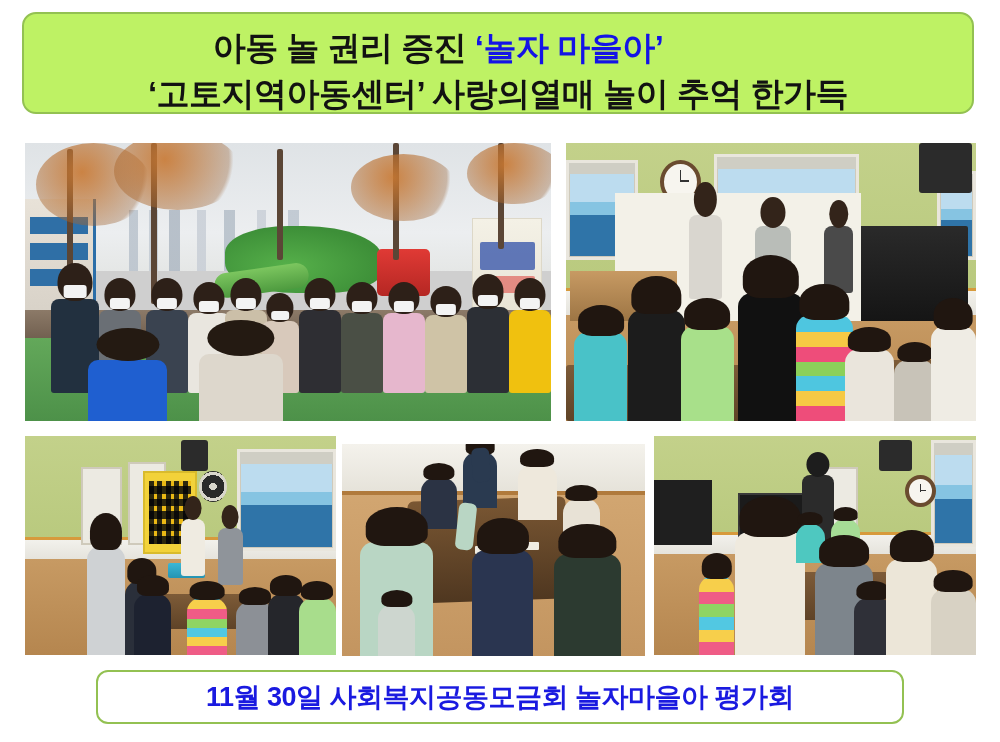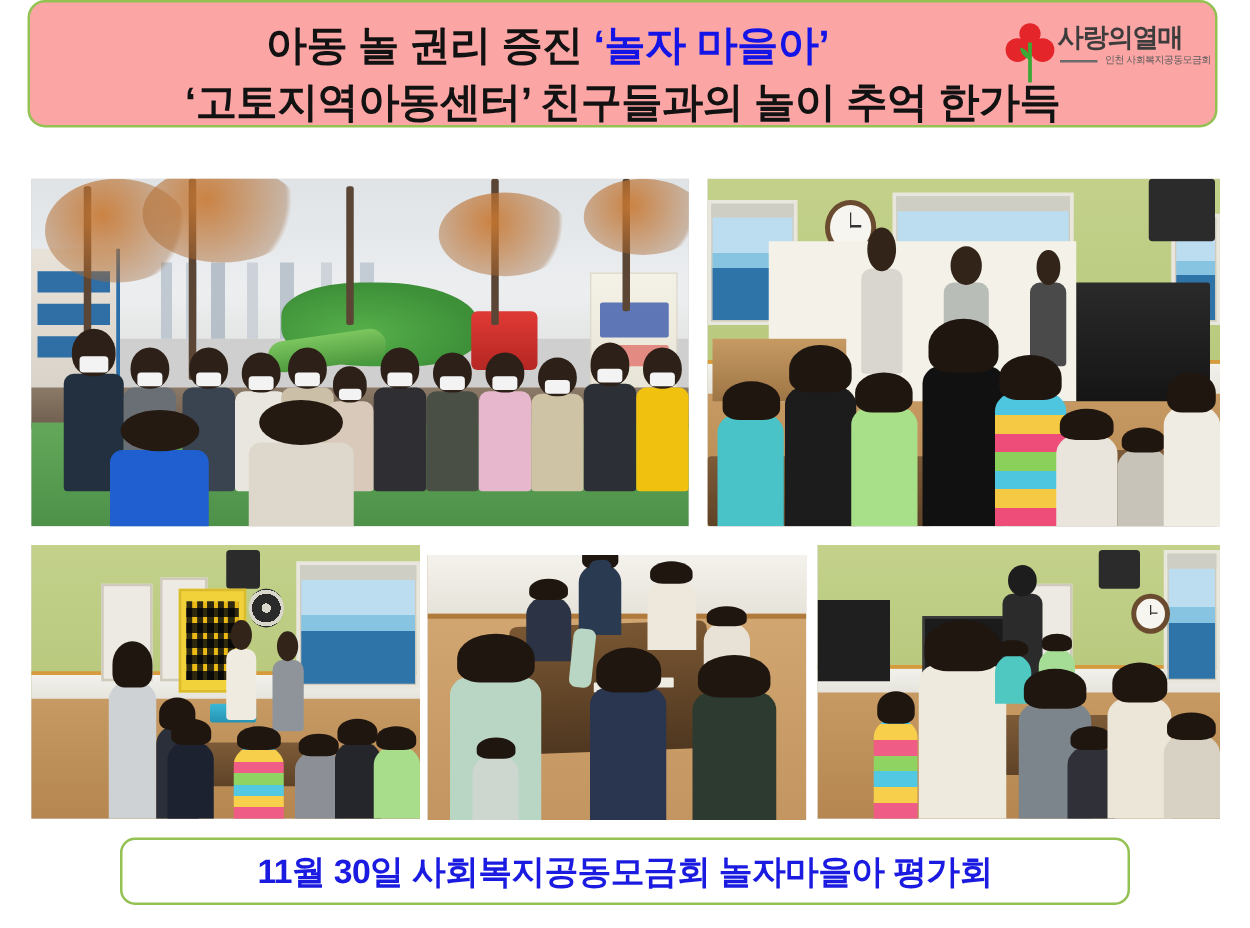--- a/index.html
+++ b/index.html
@@ -7,24 +7,24 @@
     width:1000px;height:742px;
     background:#ffffff;
     font-family:"Liberation Sans","DejaVu Sans",sans-serif;
     overflow:hidden;
     position:relative;
   }
 
   
   .header-banner{
     position:absolute;
-    left:22px; top:0; width:952px; height:102px;
+    left:22px; top:12px; width:952px; height:102px;
     border:2px solid #93c152;
     border-radius:14px;
-    background:#fca5a5;
+    background:#bef264;
     box-sizing:border-box;
   }
   .header-line{
     position:absolute;
     left:0; width:100%;
     text-align:center;
     font-weight:bold;
     font-size:33px;
     letter-spacing:-0.5px;
     color:#121212;
@@ -338,34 +338,22 @@
 </style>
 </head>
 <body>
 
 <div class="header-banner">
 
   <div class="header-line header-line-1">
     <span>아동 놀 권리 증진 </span><span class="hl-blue">‘놀자 마을아’</span>
   </div>
 
-  <div class="header-line header-line-2">‘고토지역아동센터’ 친구들과의 놀이 추억 한가득</div>
-
-  <div class="sponsor-logo">
-    <svg class="logo-mark" viewBox="0 0 40 50">
-      <ellipse cx="20" cy="9" rx="8.5" ry="8.5" fill="#e4252a"></ellipse>
-      <ellipse cx="10" cy="22" rx="9.5" ry="9.5" fill="#e4252a"></ellipse>
-      <ellipse cx="30" cy="22" rx="9.5" ry="9.5" fill="#e4252a"></ellipse>
-      <path d="M20 16 L20 48" stroke="#3aa935" stroke-width="3" fill="none"></path>
-      <path d="M20 30 C14 28 12 22 12 20 C17 21 20 25 20 30 Z" fill="#3aa935"></path>
-    </svg>
-    <div class="logo-text">사랑의열매</div>
-    <div class="logo-rule"></div>
-    <div class="logo-sub">인천 사회복지공동모금회</div>
-  </div>
+  <div class="header-line header-line-2">‘고토지역아동센터’ 사랑의열매 놀이 추억 한가득</div>
+
 </div>
 
 <div class="photo" id="photo-group">
   <div class="photo-inner">
     <div class="sky-out"></div>
     <div class="city-line"></div>
     <div class="bldg-left"></div>
 
     <div class="green-play"></div>
     <div class="green-tube"></div>

